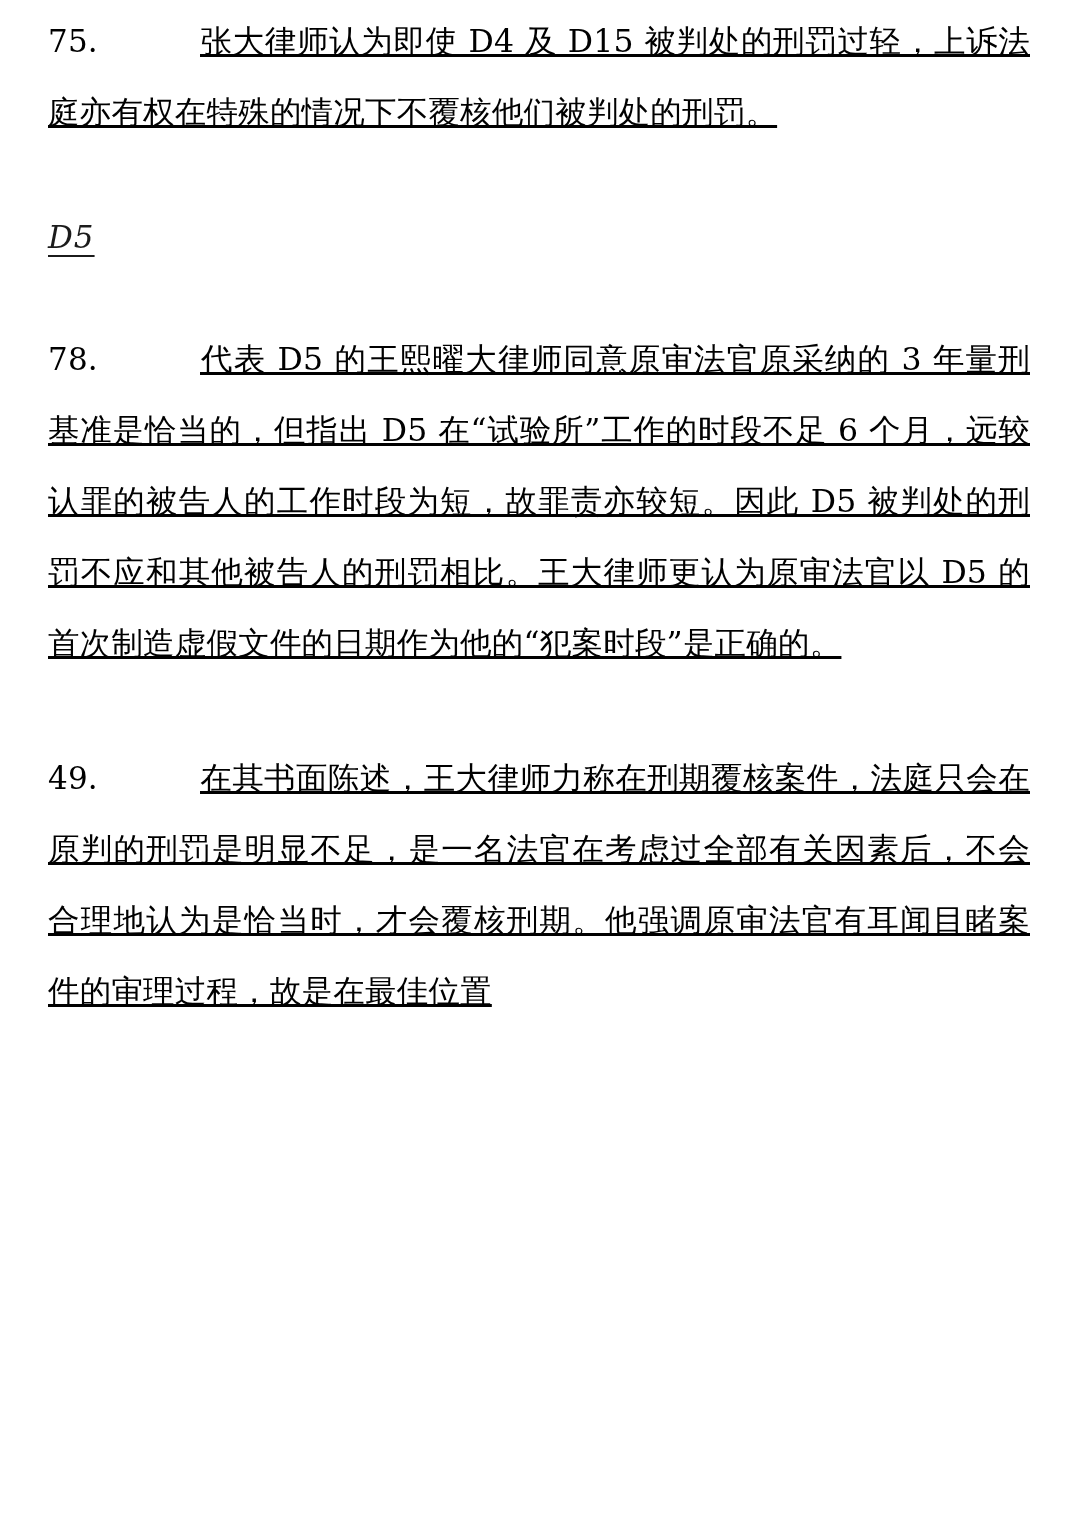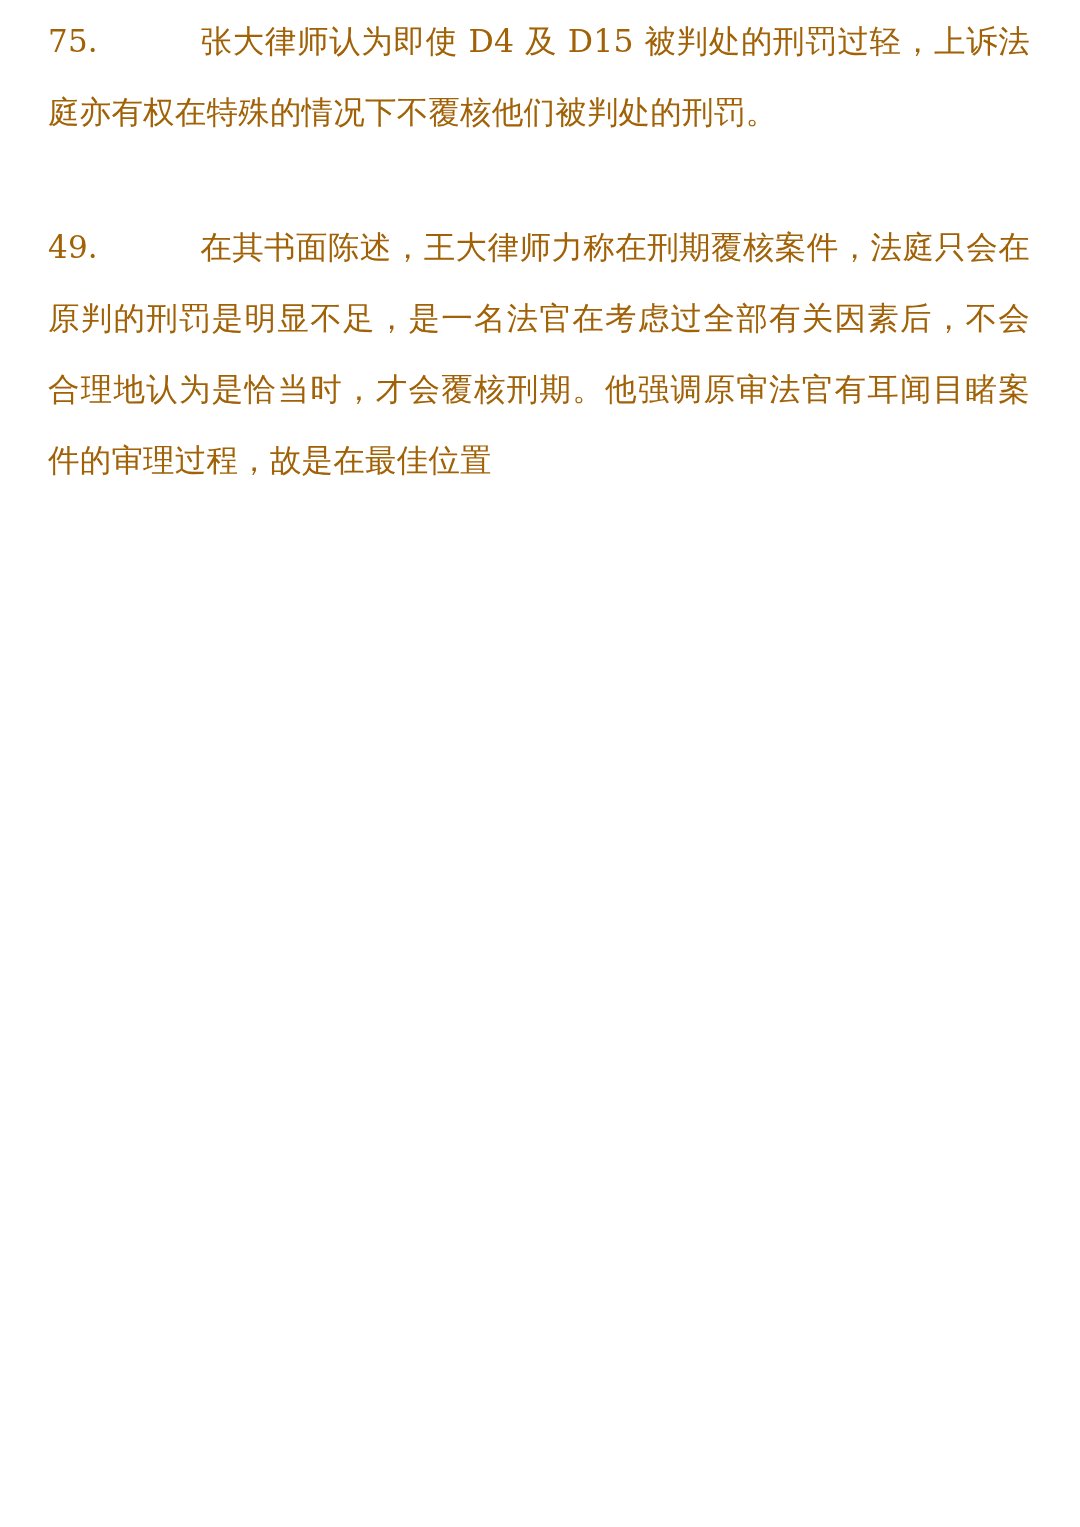--- a/index.html
+++ b/index.html
@@ -31,22 +31,23 @@
 
   
   .para {
     position: relative;
     margin: 0 0 64px 0;
     font-size: 31.5px;
     line-height: 71px;
     text-align: justify;
     text-align-last: left;
     text-justify: inter-character;
-    color: #a16207;
+    color: #000000;
     letter-spacing: 0.2px;
+    text-decoration: underline;
   }
   .para:last-child { margin-bottom: 0; }
 
   .para .num {
     display: inline-block;
     width: 152px;
     font-family: "DejaVu Serif", "Liberation Serif", serif;
     font-size: 31px;
   }
 
@@ -75,20 +76,26 @@
 
 <div class="page">
   <div class="body-text">
 
     <p class="para">
       <span class="num">75.</span><span>张大律师认为即使 D4 及 D15 被判处的刑罚过轻，上诉法庭亦有权在特殊的情况下不覆核他们被判处的刑罚。</span>
     </p>
 
 
 
+    <div class="subhead-wrap">
+      <span class="subhead">D5</span>
+    </div>
 
+    <p class="para">
+      <span class="num">78.</span><span>代表 D5 的王熙曜大律师同意原审法官原采纳的 3 年量刑基准是恰当的，但指出 D5 在“试验所”工作的时段不足 6 个月，远较认罪的被告人的工作时段为短，故罪责亦较短。因此 D5 被判处的刑罚不应和其他被告人的刑罚相比。王大律师更认为原审法官以 D5 的首次制造虚假文件的日期作为他的“犯案时段”是正确的。</span>
+    </p>
 
     <p class="para">
       <span class="num">49.</span><span>在其书面陈述，王大律师力称在刑期覆核案件，法庭只会在原判的刑罚是明显不足，是一名法官在考虑过全部有关因素后，不会合理地认为是恰当时，才会覆核刑期。他强调原审法官有耳闻目睹案件的审理过程，故是在最佳位置</span>
     </p>
 
   </div>
 </div>
 
 </body></html>

